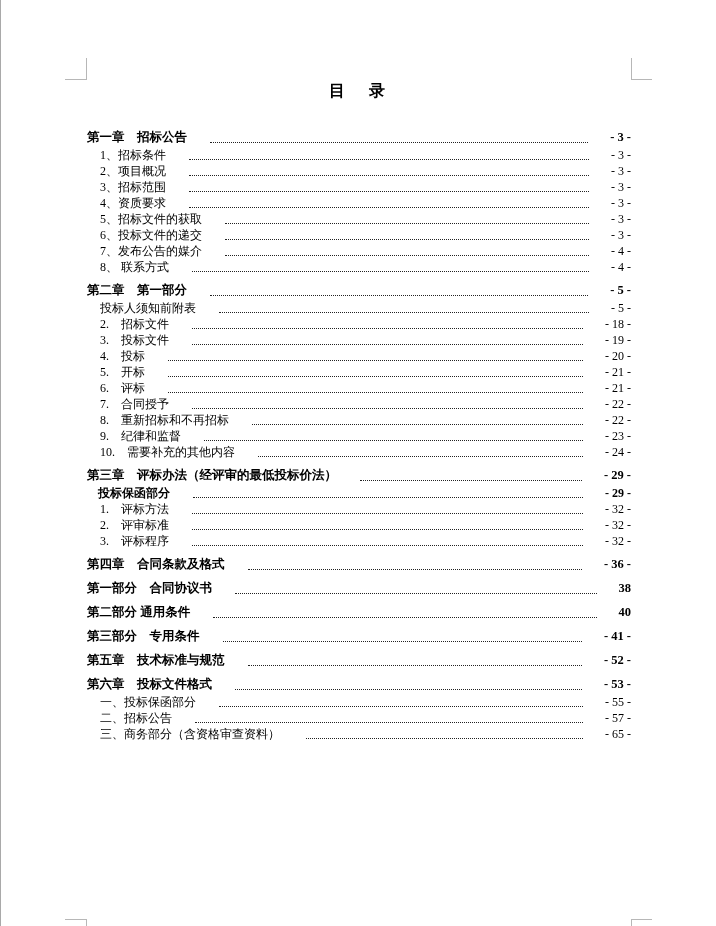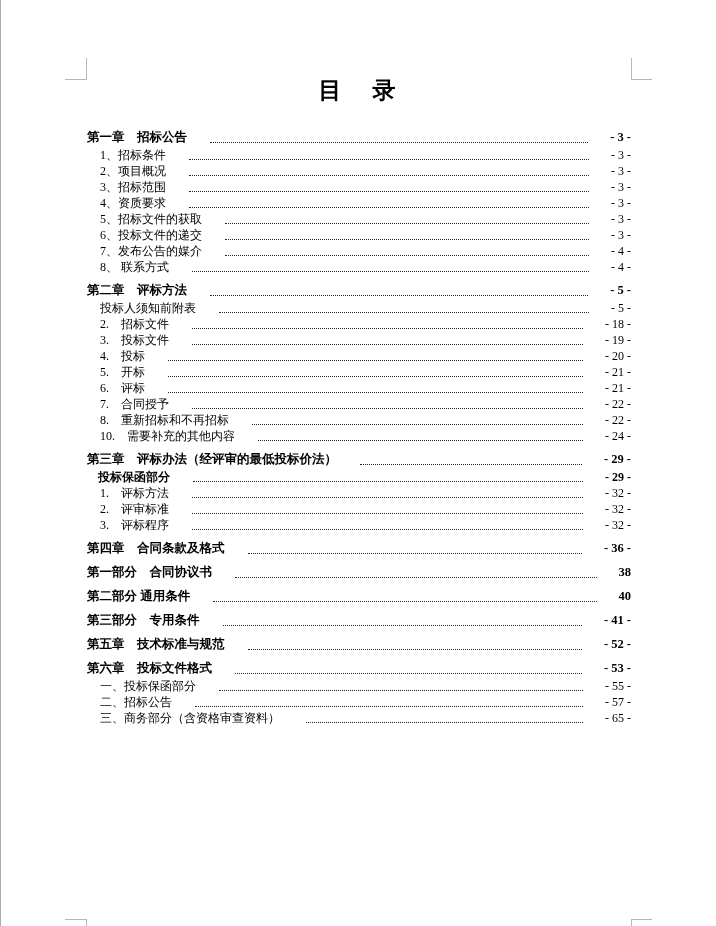--- a/index.html
+++ b/index.html
@@ -18,21 +18,21 @@
   .m-tr-v{left:631px;top:58px;width:1px;height:22px;}
   .m-tr-h{left:631px;top:79px;width:21px;height:1px;}
   .m-bl-v{left:86px;top:919px;width:1px;height:7px;}
   .m-bl-h{left:65px;top:919px;width:22px;height:1px;}
   .m-br-v{left:631px;top:919px;width:1px;height:7px;}
   .m-br-h{left:631px;top:919px;width:21px;height:1px;}
 
   .content{position:absolute;left:87px;top:79px;width:544px;}
   .doc-title{
     margin:0 0 25px 0;
-    font-size:23px;
+    font-size:16px;
     font-weight:bold;
     text-align:center;
     letter-spacing:4px;
     line-height:24px;
     white-space:pre;
   }
   .row{display:flex;align-items:baseline;gap:20px;}
   .row .txt{white-space:pre;flex:0 0 auto;}
   .row .pg{white-space:pre;flex:0 0 auto;}
   .row .leader{
@@ -127,21 +127,21 @@
           <span class="txt">7、发布公告的媒介</span>
           <span class="leader"></span>
           <span class="pg">- 4 -</span>
         </div>
         <div class="row sub">
           <span class="txt">8、 联系方式</span>
           <span class="leader"></span>
           <span class="pg">- 4 -</span>
         </div>
         <div class="row chapter">
-          <span class="txt">第二章　评标方法</span>
+          <span class="txt">第二章　第一部分</span>
           <span class="leader"></span>
           <span class="pg">- 5 -</span>
         </div>
         <div class="row sub">
           <span class="txt">投标人须知前附表</span>
           <span class="leader"></span>
           <span class="pg">- 5 -</span>
         </div>
         <div class="row sub">
           <span class="txt">2.　招标文件</span>
@@ -170,20 +170,25 @@
         </div>
         <div class="row sub">
           <span class="txt">7.　合同授予</span>
           <span class="leader"></span>
           <span class="pg">- 22 -</span>
         </div>
         <div class="row sub">
           <span class="txt">8.　重新招标和不再招标</span>
           <span class="leader"></span>
           <span class="pg">- 22 -</span>
+        </div>
+        <div class="row sub">
+          <span class="txt">9.　纪律和监督</span>
+          <span class="leader"></span>
+          <span class="pg">- 23 -</span>
         </div>
         <div class="row sub">
           <span class="txt">10.　需要补充的其他内容</span>
           <span class="leader"></span>
           <span class="pg">- 24 -</span>
         </div>
         <div class="row chapter">
           <span class="txt">第三章　评标办法（经评审的最低投标价法）</span>
           <span class="leader"></span>
           <span class="pg">- 29 -</span>

